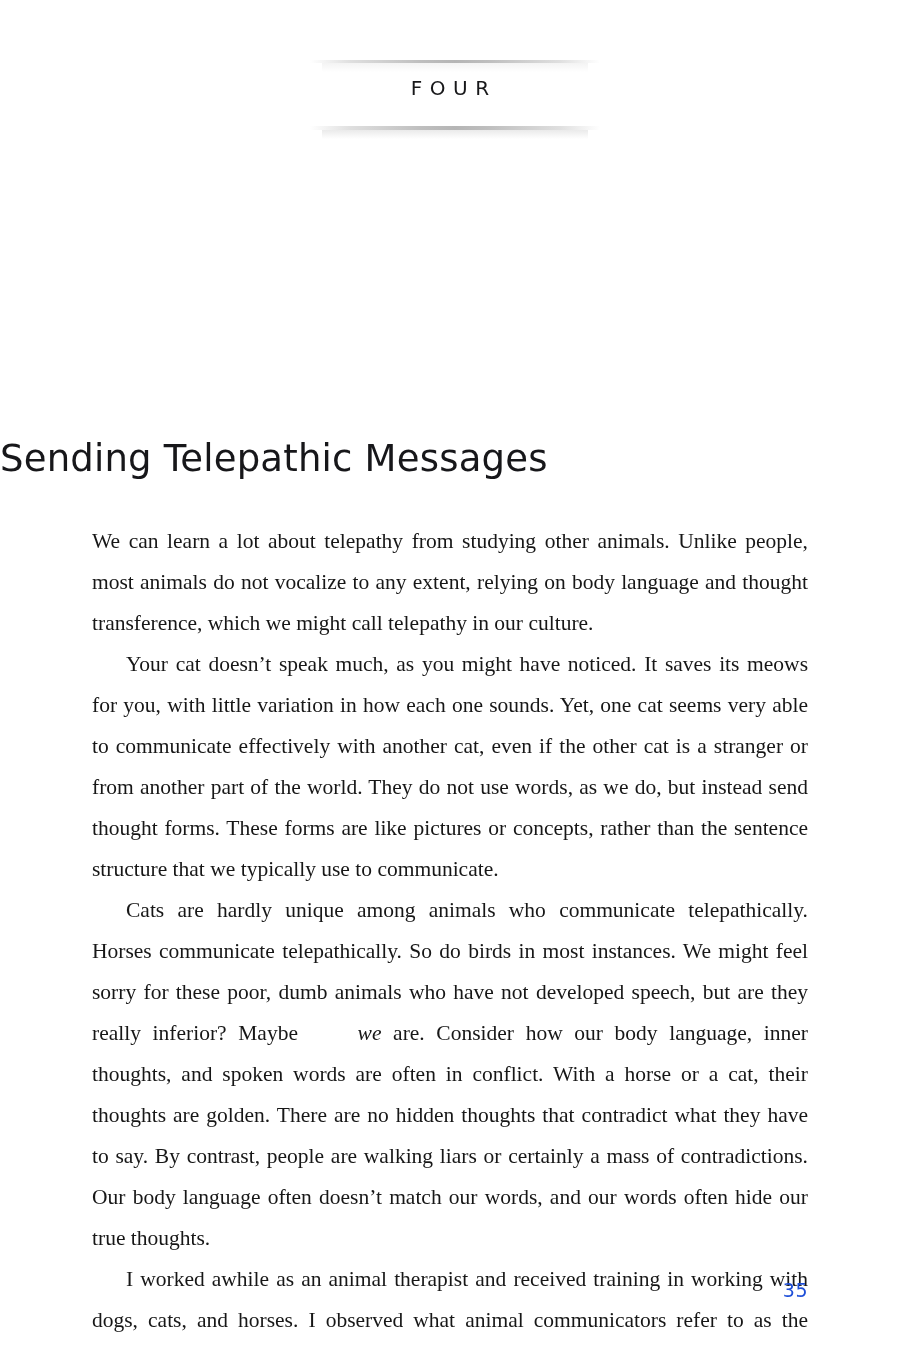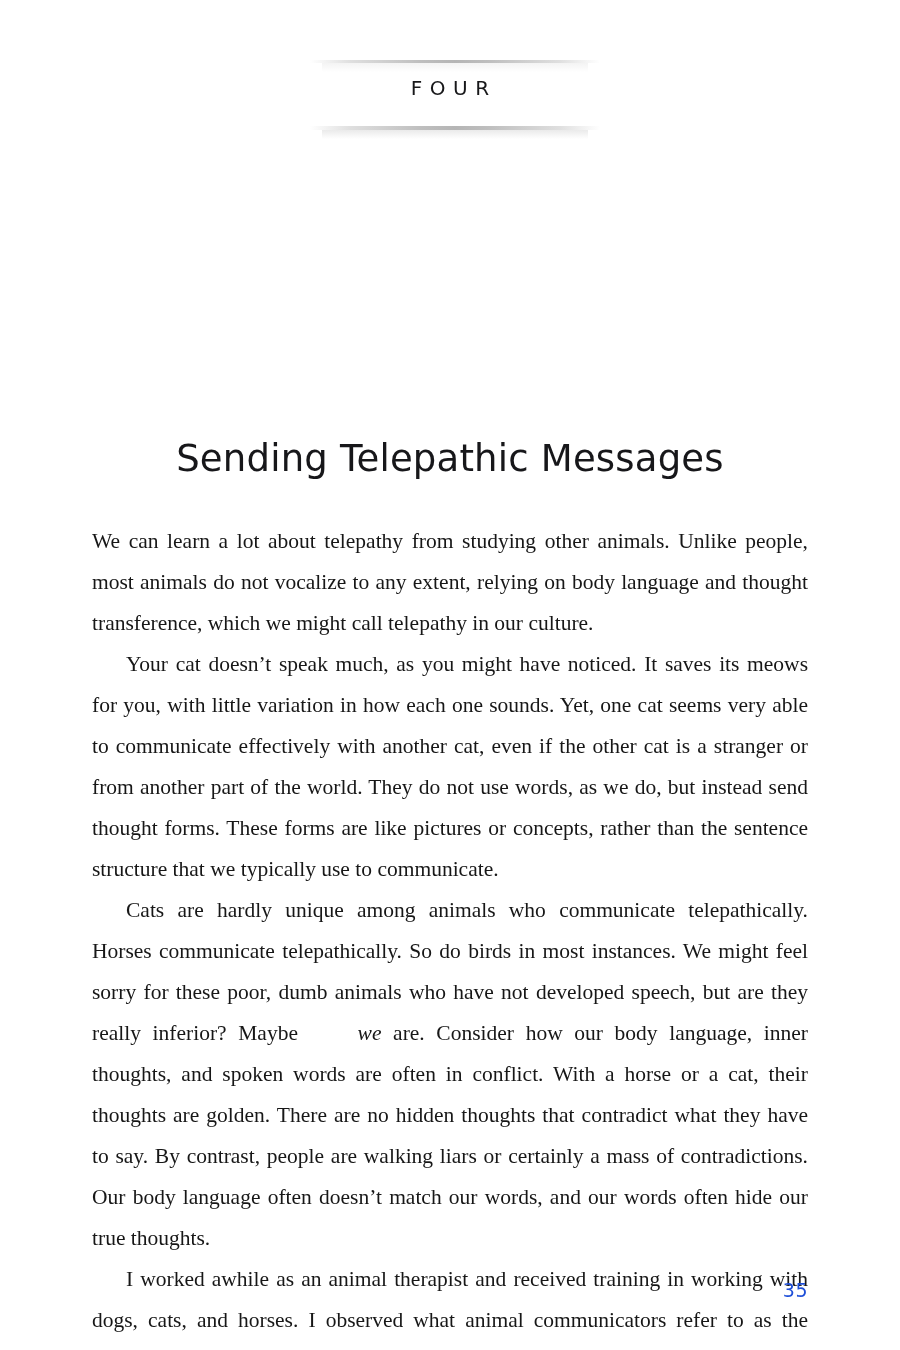--- a/index.html
+++ b/index.html
@@ -74,21 +74,20 @@
     text-indent: 7.5px;
     color: #18181a;
   }
 
   
   .chapter-title {
     position: absolute;
     top: 413px;
     left: 0;
     width: 900px;
-    text-align: center;
     font-family: "DejaVu Sans", sans-serif;
     font-size: 37px;
     font-weight: 400;
     letter-spacing: 0.2px;
     color: #17171a;
     line-height: 1.15;
   }
 
   
   .body-column {

